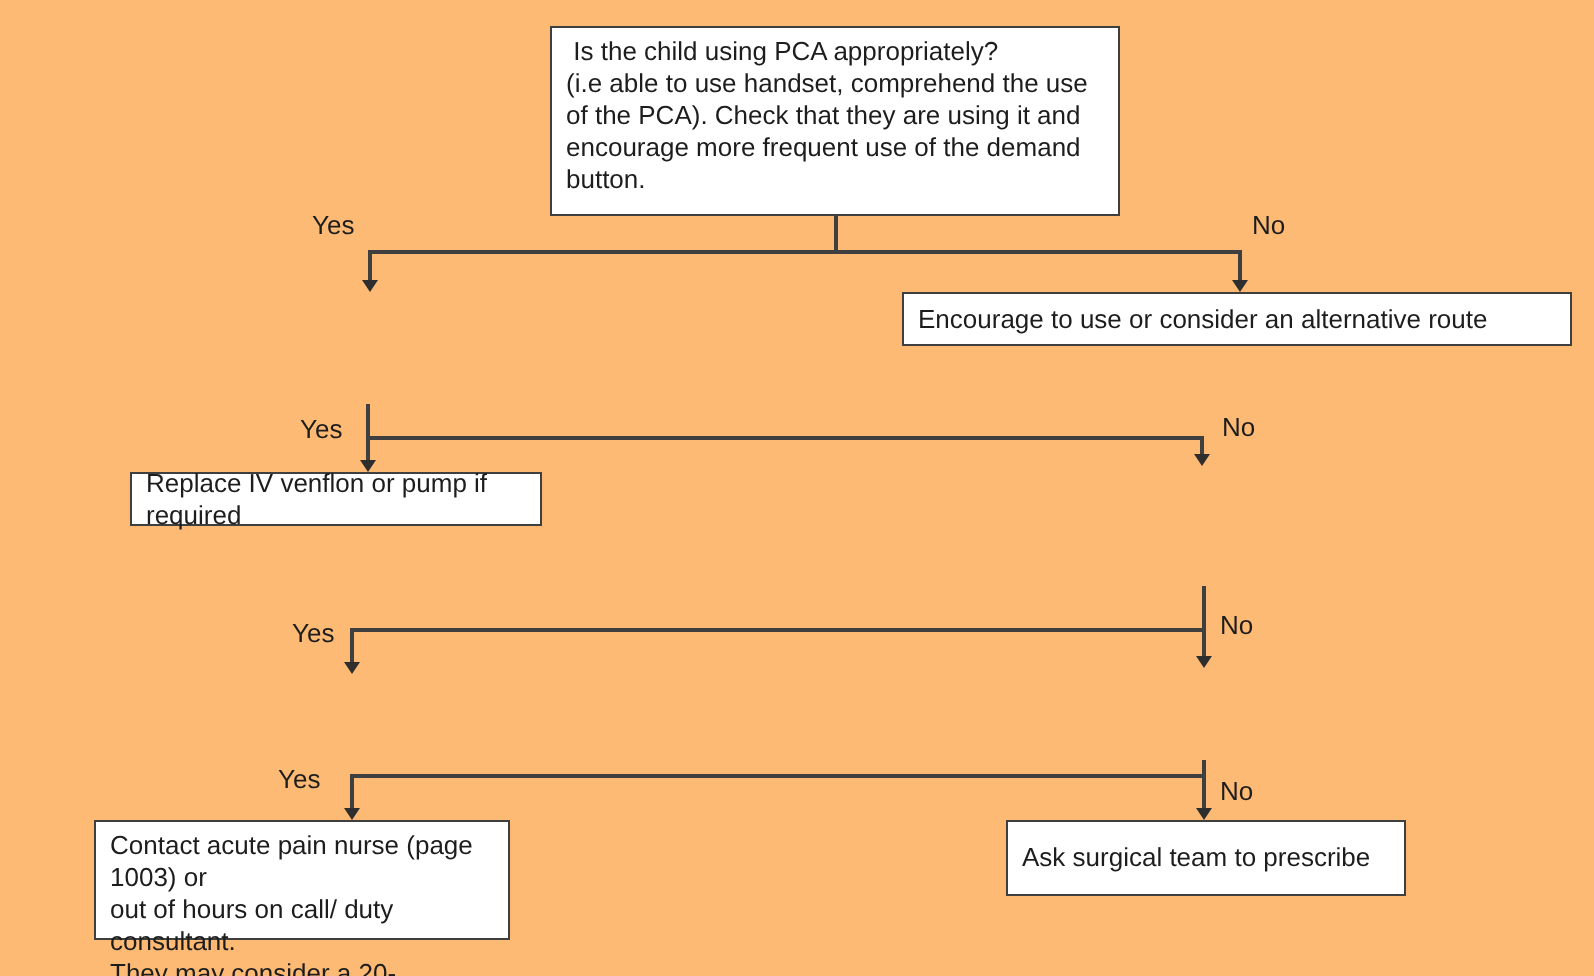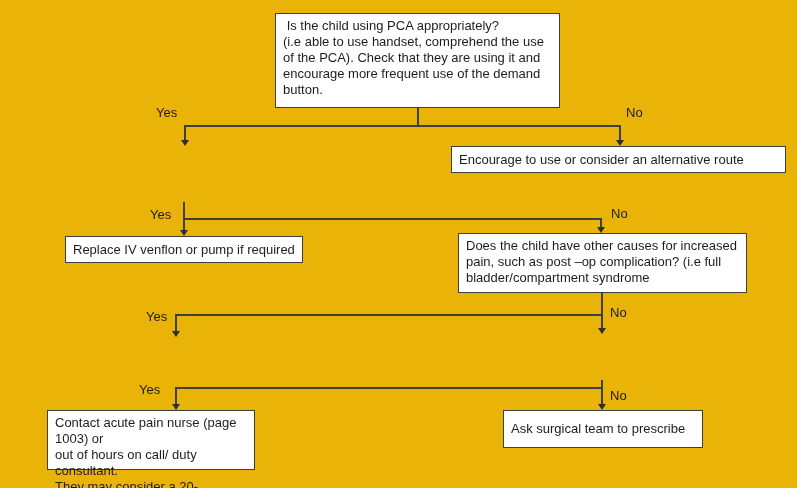--- a/index.html
+++ b/index.html
@@ -1,19 +1,19 @@
 <!DOCTYPE html>
 <html><head>
 <meta charset="utf-8">
 <style>
   html,body{margin:0;padding:0;background:#ffffff;}
   .stage{
     position:relative;
     width:797px;height:488px;
-    background:#eab308;
+    background:#fdba74;
     font-family:"Liberation Sans", sans-serif;
     overflow:hidden;
   }
   .node{
     position:absolute;
     box-sizing:border-box;
     background:#ffffff;
     border:1.5px solid #3f3f3f;
     color:#1d1d1d;
     font-size:13px;
@@ -37,21 +37,21 @@
   .lbl{
     position:absolute;
     color:#1d1d1d;
     font-size:13px;
     line-height:15px;
   }
   
   #n-start{left:275px;top:13px;width:285px;height:95px;}
   #n-occlusion{left:23px;top:146px;width:317px;height:56px;}
   #n-altroute{left:451px;top:146px;width:335px;height:27px;}
-  #n-replace{left:65px;top:236px;width:238px;height:27px;}
+  #n-replace{left:65px;top:236px;width:206px;height:27px;}
   #n-othercauses{left:458px;top:233px;width:289px;height:60px;}
   #n-review{left:85px;top:337px;width:182px;height:25px;}
   #n-paracetamol{left:463px;top:334px;width:279px;height:46px;}
   #n-painnurse{left:47px;top:410px;width:208px;height:60px;}
   #n-prescribe{left:503px;top:410px;width:200px;height:38px;}
   
   #c1{left:417px;top:108px;height:18px;}
   #c2{left:184px;top:125px;width:437px;}
   #c3{left:184px;top:125px;height:16px;}
   #c4{left:619px;top:125px;height:16px;}
@@ -90,23 +90,20 @@
 
 <div class="stage">
 
   <div class="node" id="n-start"> Is the child using PCA appropriately?
 (i.e able to use handset, comprehend the use
 of the PCA). Check that they are using it and
 encourage more frequent use of the demand
 button.</div>
   <div class="node vcenter" id="n-altroute">Encourage to use or consider an alternative route</div>
   <div class="node vcenter" id="n-replace">Replace IV venflon or pump if required</div>
-  <div class="node" id="n-othercauses">Does the child have other causes for increased
-pain, such as post –op complication? (i.e full
-bladder/compartment syndrome</div>
   <div class="node" id="n-painnurse">Contact acute pain nurse (page 1003) or
 out of hours on call/ duty consultant.
 They may consider a 20-50mcg/kg bolus</div>
   <div class="node vcenter" id="n-prescribe">Ask surgical team to prescribe</div>
 
   <div class="vline" id="c1"></div>
   <div class="hline" id="c2"></div>
   <div class="vline" id="c3"></div>
   <div class="vline" id="c4"></div>
   <div class="arrow" id="a1"></div>

